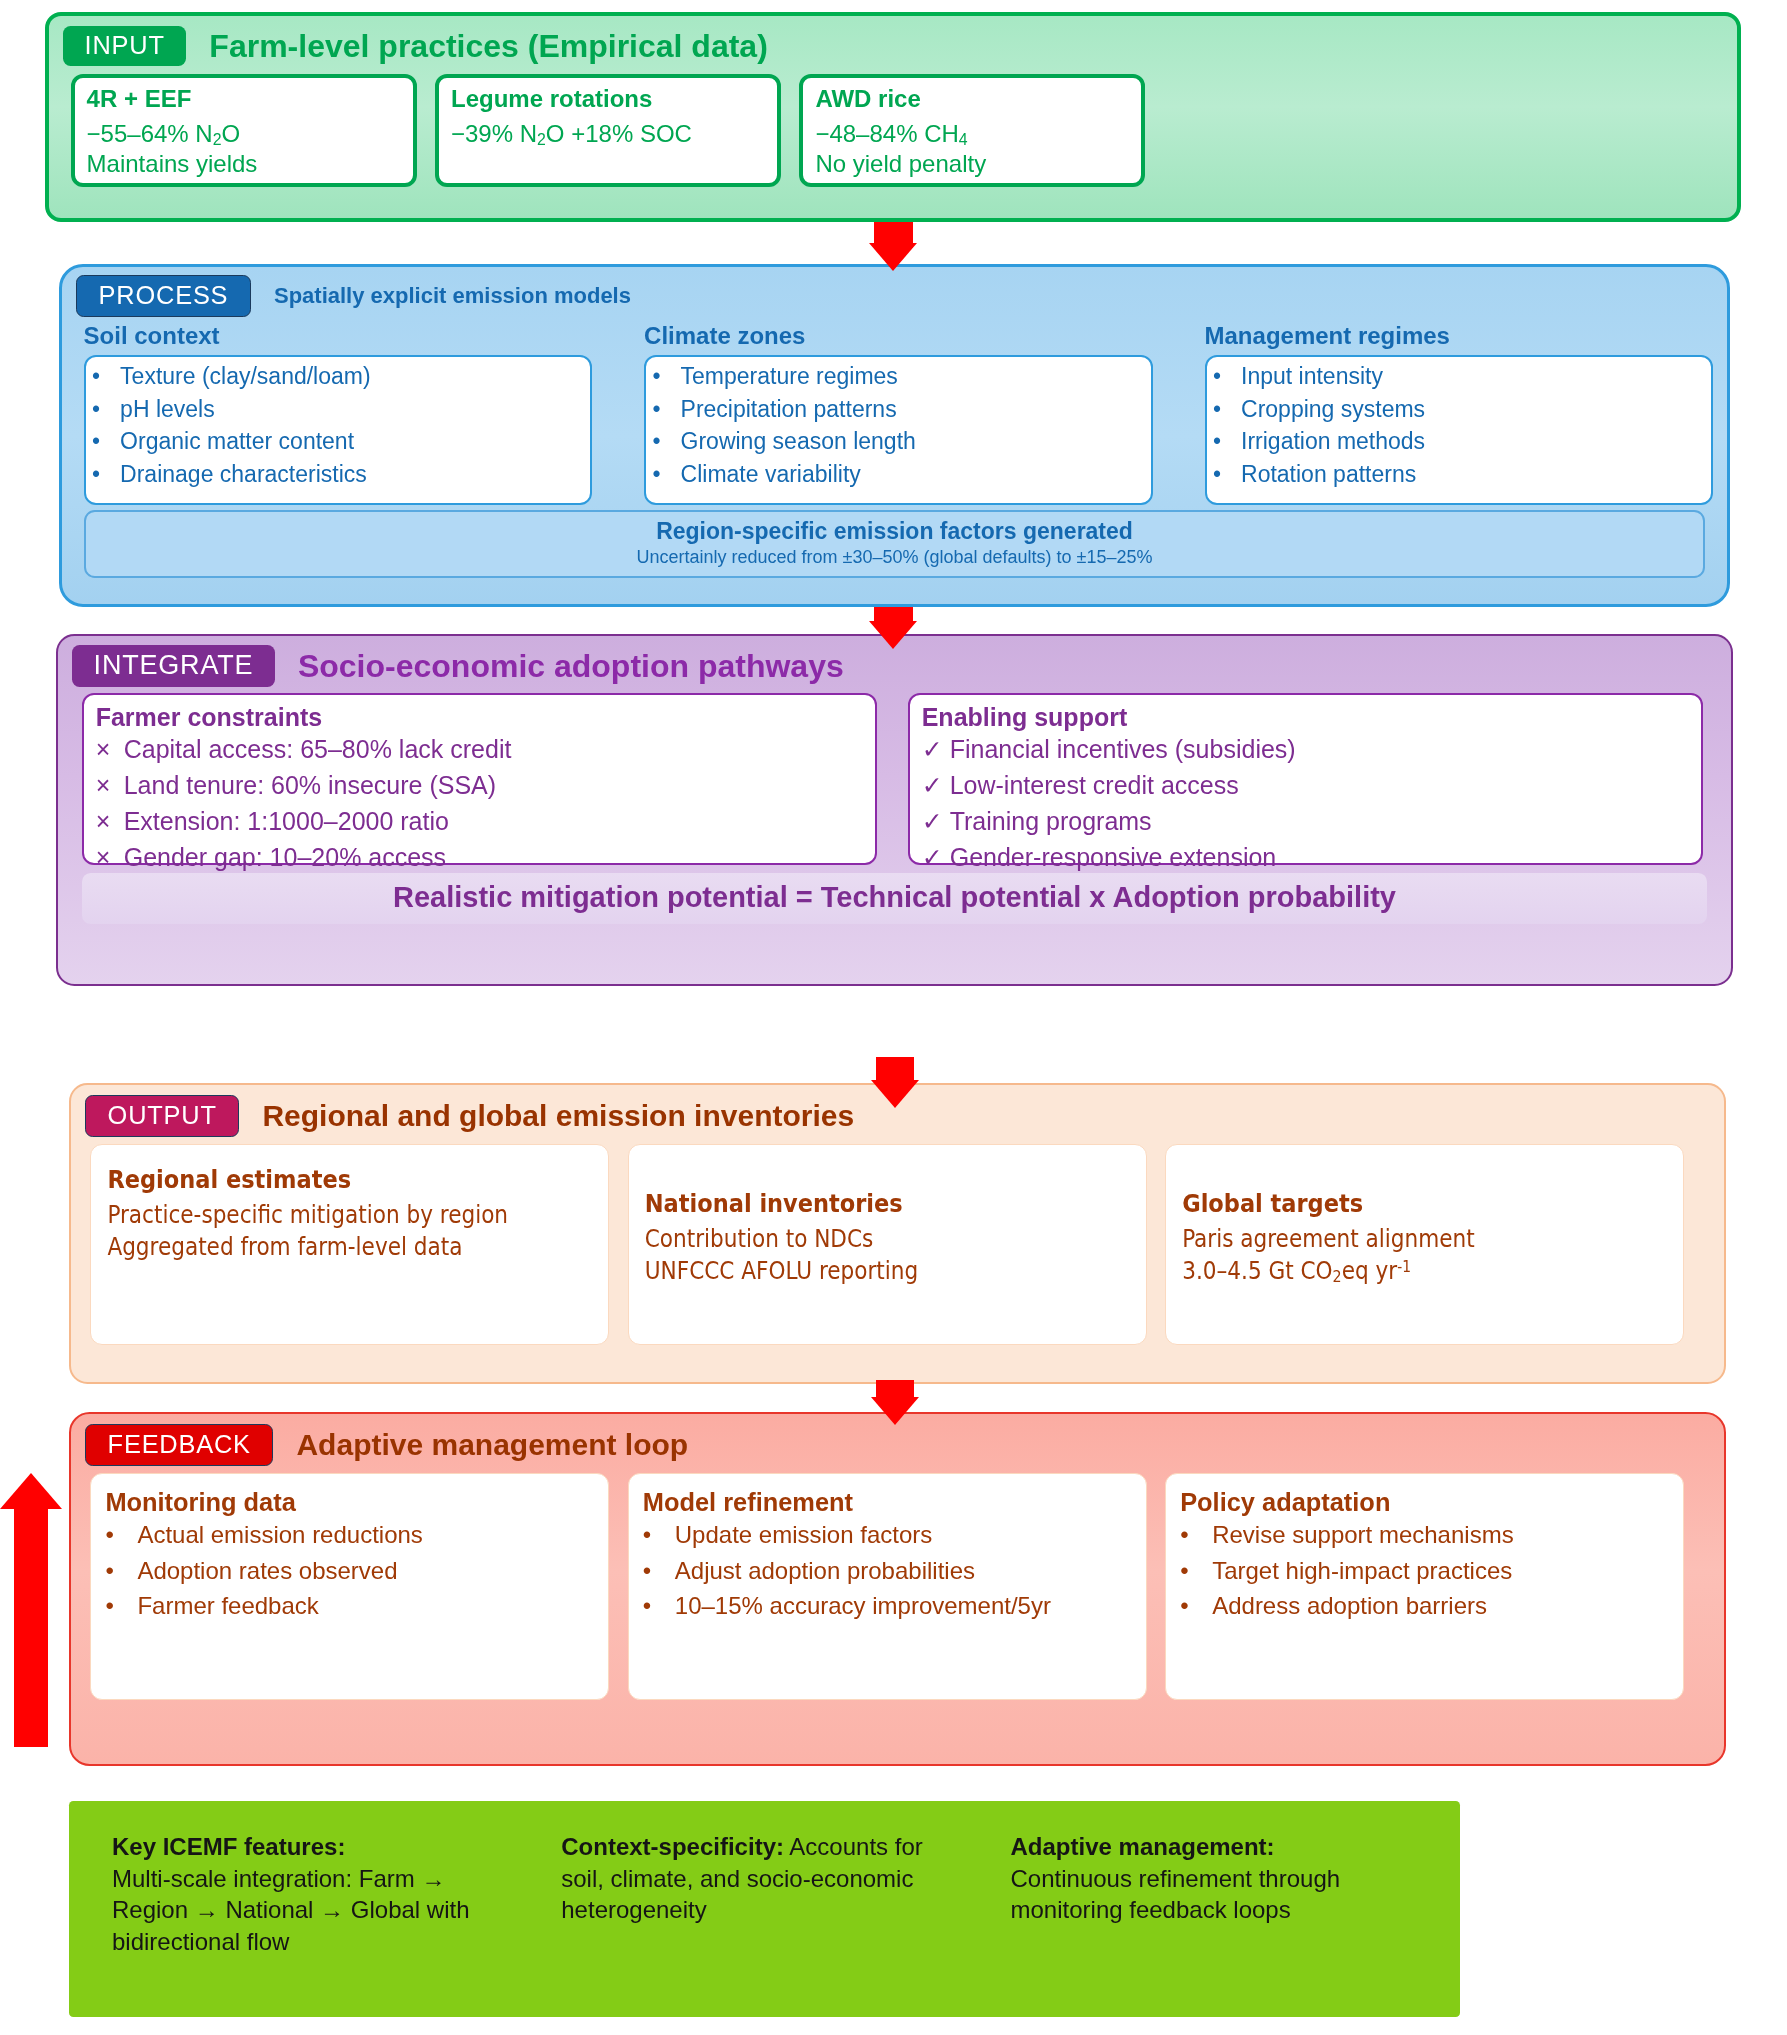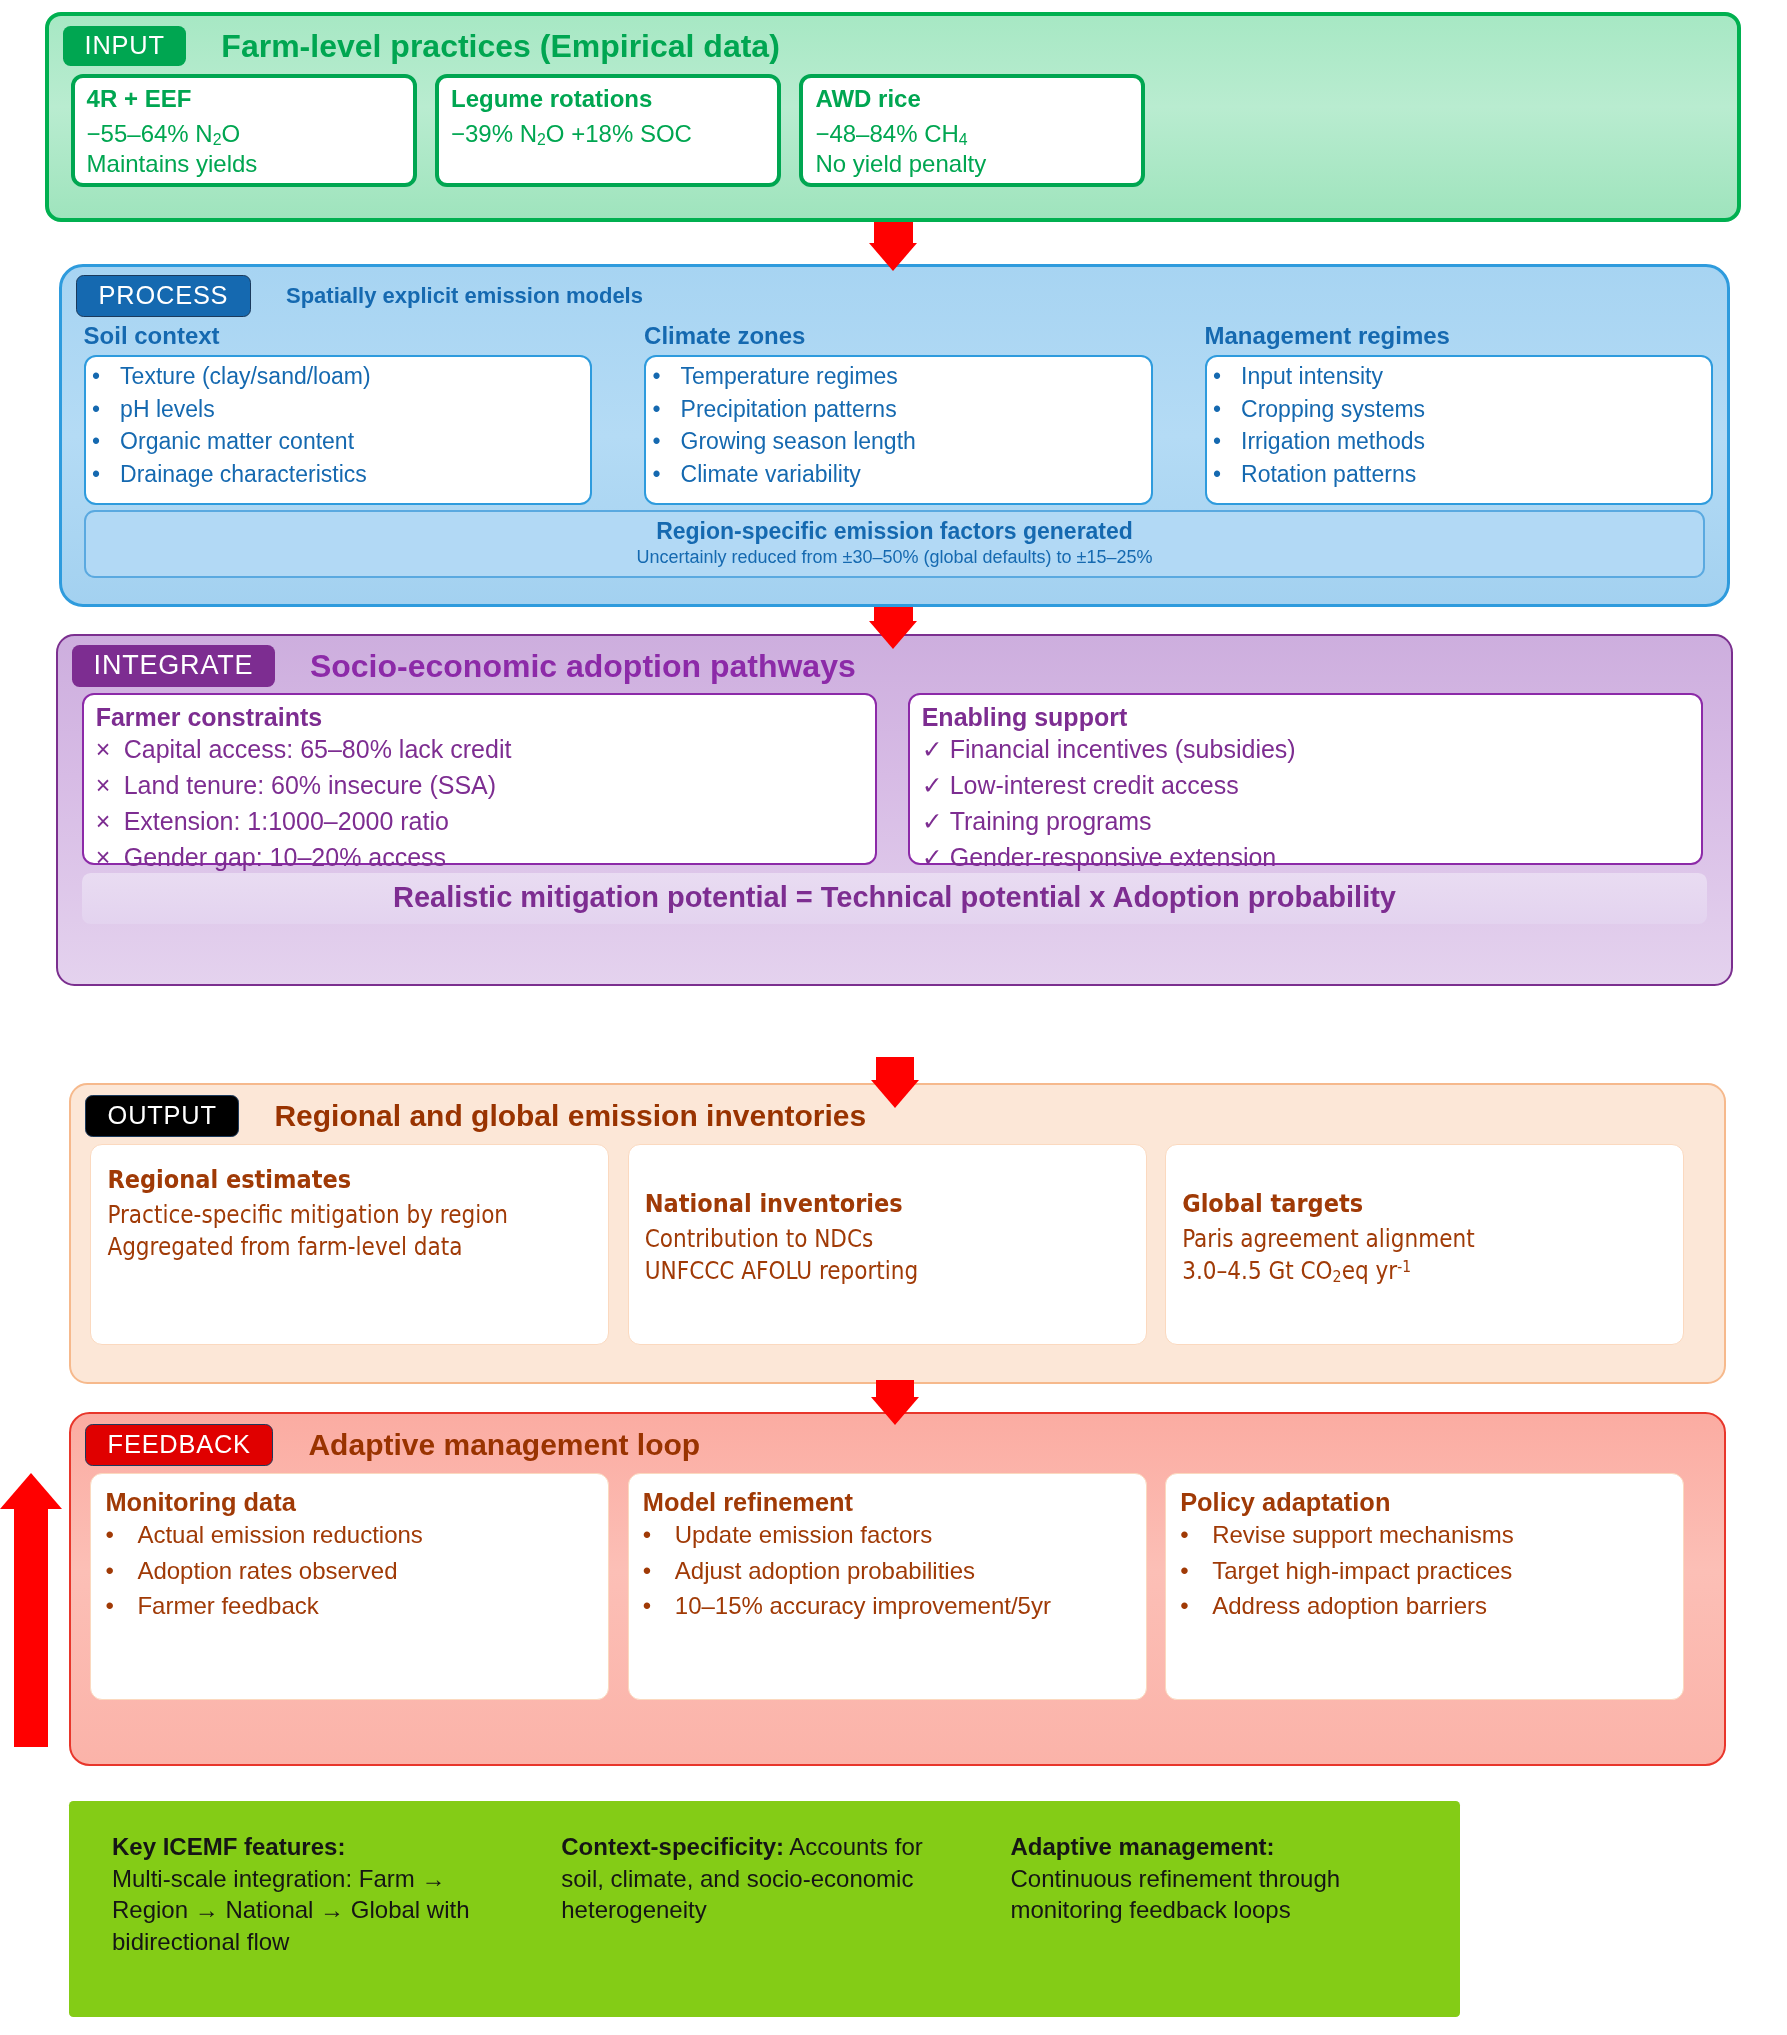--- a/index.html
+++ b/index.html
@@ -19,21 +19,21 @@
 
   
   .band{
     position:relative;
     box-sizing:border-box;
     border-radius:18.4px;
   }
   .band-head{
     display:flex;
     align-items:center;
-    gap:35px;
+    gap:23px;
   }
   .badge{
     display:inline-flex;
     align-items:center;
     justify-content:center;
     color:#ffffff;
     font-size:25.4px;
     letter-spacing:0.8px;
     border-radius:7.6px;
     padding:7px 21.6px 8px 21.6px;
@@ -208,21 +208,21 @@
 
   
   #output-band{
     position:absolute;
     left:69px; top:1083px; width:1657px; height:301px;
     background:#fce7d7;
     border:2.7px solid #f6b98c;
     border-radius:18.4px;
     padding:9.7px 14px 0 14px;
   }
-  #output-band .badge{background:#000000;border:1.6px solid #1b3a5c;font-size:25.4px;}
+  #output-band .badge{background:#be185d;border:1.6px solid #1b3a5c;font-size:25.4px;}
   #output-band .band-title{color:#993300;font-size:30px;}
   #output-cols{
     display:flex;
     gap:18.4px;
     margin-top:6.5px;
     padding:0 5.4px;
   }
   #output-cols .card{
     border:1.6px solid #fbd9bf;
     color:#a03a06;

